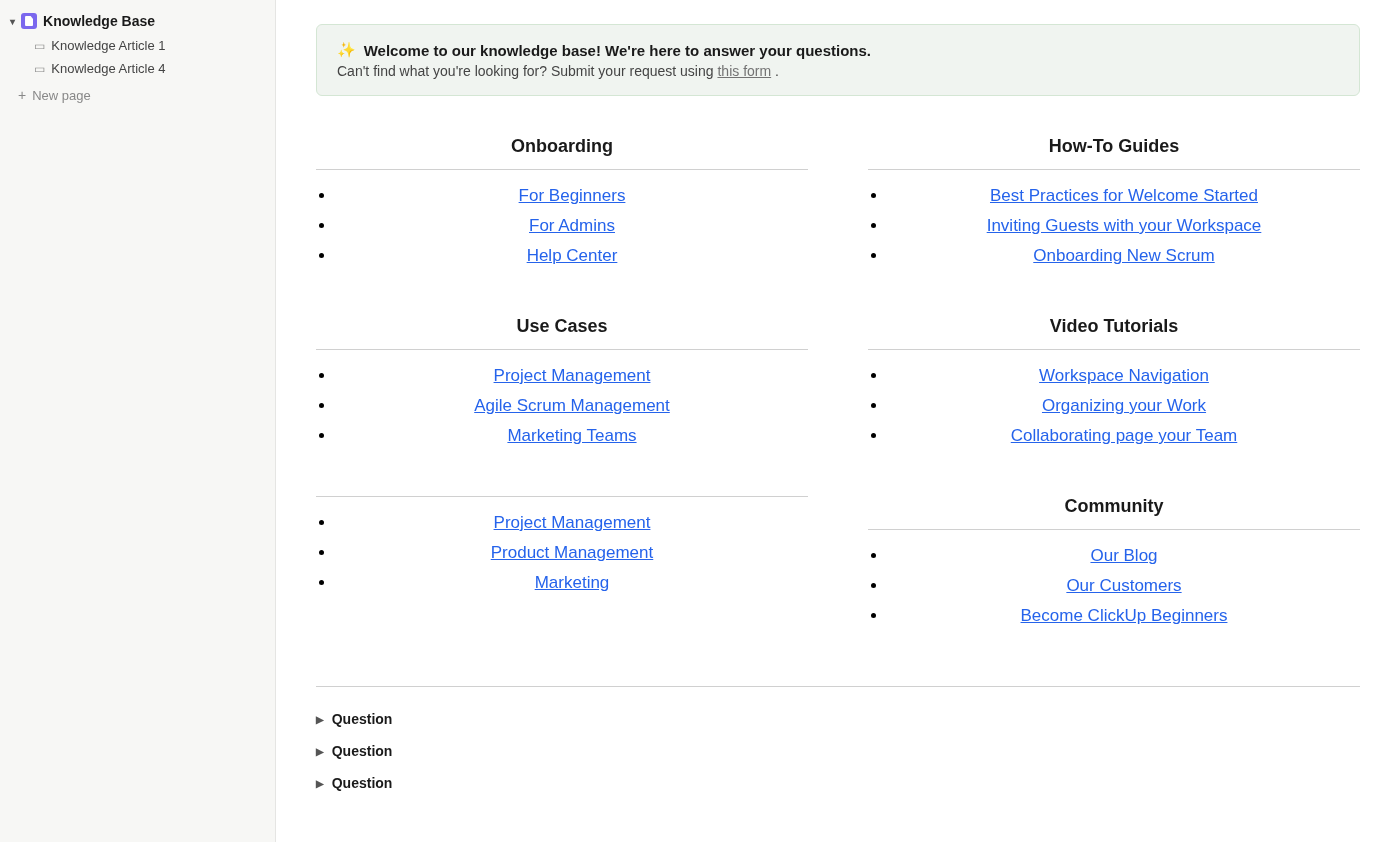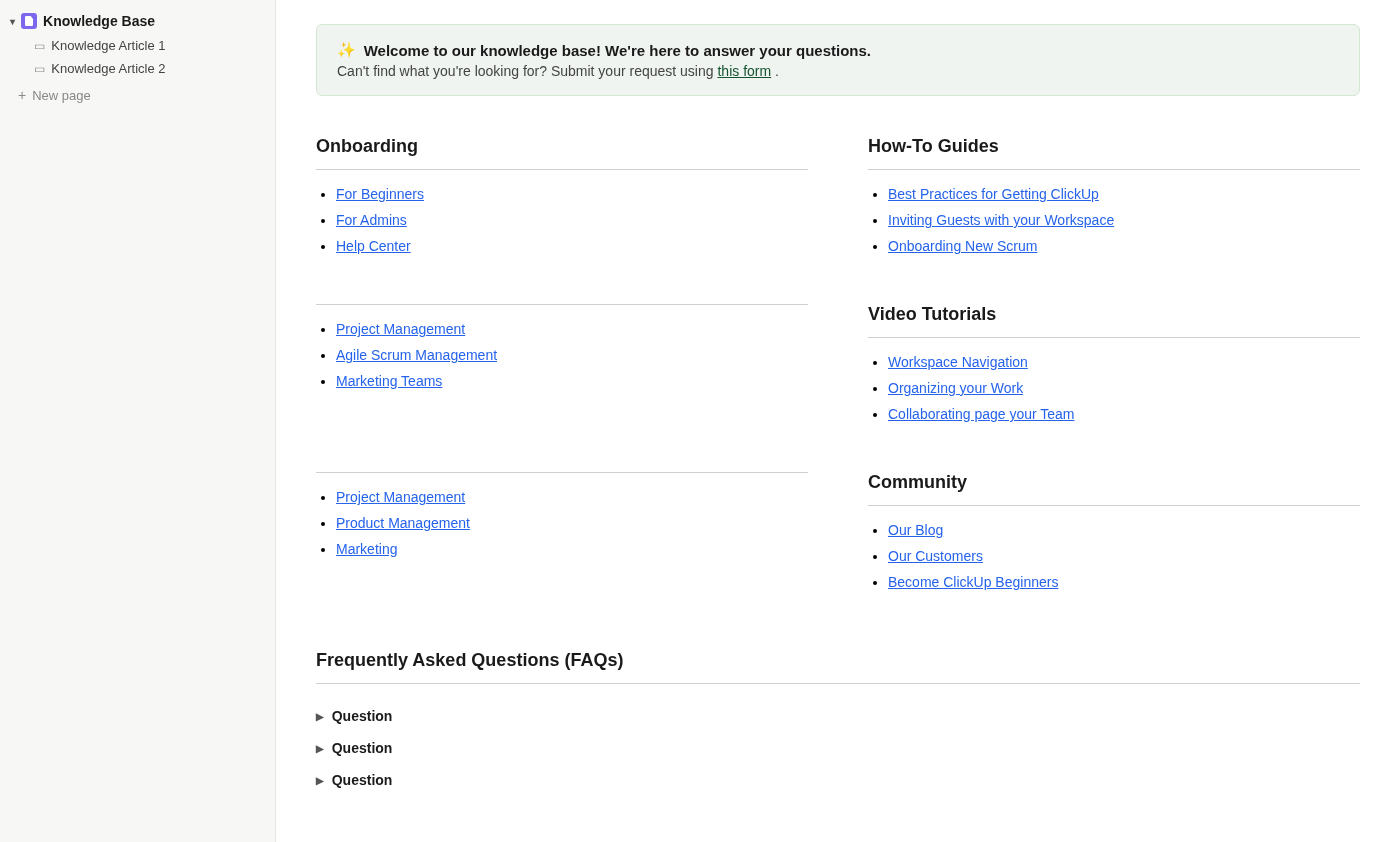--- a/index.html
+++ b/index.html
@@ -95,52 +95,53 @@
       display: flex;
       align-items: center;
       gap: 8px;
       margin-bottom: 4px;
     }
     .welcome-banner-subtitle {
       font-size: 14px;
       color: #444;
     }
     .welcome-banner-link {
-      color: #14532d;
+      color: #737373;
       text-decoration: underline;
       cursor: pointer;
     }
 
     
     .content-grid {
       display: grid;
       grid-template-columns: 1fr 1fr;
       gap: 0 60px;
     }
     .content-section {
       margin-bottom: 40px;
+      text-align: center;
     }
     .section-title {
       font-size: 18px;
       font-weight: 700;
       color: #1a1a1a;
       margin-bottom: 12px;
     }
     .section-divider {
       border: none;
       border-top: 1px solid #d0d0d0;
       margin-bottom: 16px;
     }
     .section-list {
       list-style: disc;
       padding-left: 20px;
     }
     .section-list li {
       margin-bottom: 10px;
-      font-size: 14px;
+      font-size: 17px;
     }
     .section-list a {
       color: #2563eb;
       text-decoration: underline;
       cursor: pointer;
     }
 
     
     .faq-section {
       grid-column: 1 / -1;
@@ -180,21 +181,21 @@
     <span class="sidebar-chevron">▾</span>
     <span class="sidebar-icon-doc"></span>
     <span>Knowledge Base</span>
   </div>
   <div class="sidebar-child-item">
     <span class="sidebar-doc-icon">▭</span>
     <span>Knowledge Article 1</span>
   </div>
   <div class="sidebar-child-item">
     <span class="sidebar-doc-icon">▭</span>
-    <span>Knowledge Article 2</span>
+    <span>Knowledge Article 4</span>
   </div>
   <div class="sidebar-new-page">
     <span style="font-size:14px;">+</span>
     <span>New page</span>
   </div>
 </aside>
 
 <main class="main">
 
   <div class="welcome-banner">
@@ -218,27 +219,28 @@
         <li><a>For Beginners</a></li>
         <li><a>For Admins</a></li>
         <li><a>Help Center</a></li>
       </ul>
     </div>
 
     <div class="content-section">
       <div class="section-title">How-To Guides</div>
       <hr class="section-divider">
       <ul class="section-list">
-        <li><a>Best Practices for Getting ClickUp</a></li>
+        <li><a>Best Practices for Welcome Started</a></li>
         <li><a>Inviting Guests with your Workspace</a></li>
         <li><a>Onboarding New Scrum</a></li>
       </ul>
     </div>
 
     <div class="content-section">
+      <div class="section-title">Use Cases</div>
       <hr class="section-divider">
       <ul class="section-list">
         <li><a>Project Management</a></li>
         <li><a>Agile Scrum Management</a></li>
         <li><a>Marketing Teams</a></li>
       </ul>
     </div>
 
     <div class="content-section">
       <div class="section-title">Video Tutorials</div>
@@ -263,21 +265,20 @@
       <div class="section-title">Community</div>
       <hr class="section-divider">
       <ul class="section-list">
         <li><a>Our Blog</a></li>
         <li><a>Our Customers</a></li>
         <li><a>Become ClickUp Beginners</a></li>
       </ul>
     </div>
 
     <div class="faq-section content-section">
-      <div class="faq-title">Frequently Asked Questions (FAQs)</div>
       <hr class="faq-divider">
       <div class="faq-item">
         <span class="faq-arrow">▶</span>
         <span>Question</span>
       </div>
       <div class="faq-item">
         <span class="faq-arrow">▶</span>
         <span>Question</span>
       </div>
       <div class="faq-item">

